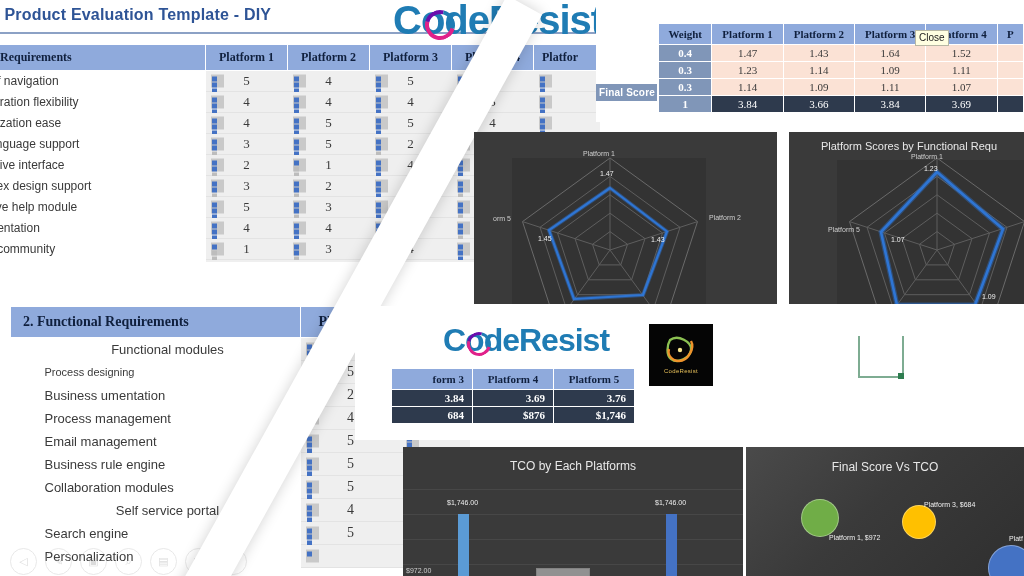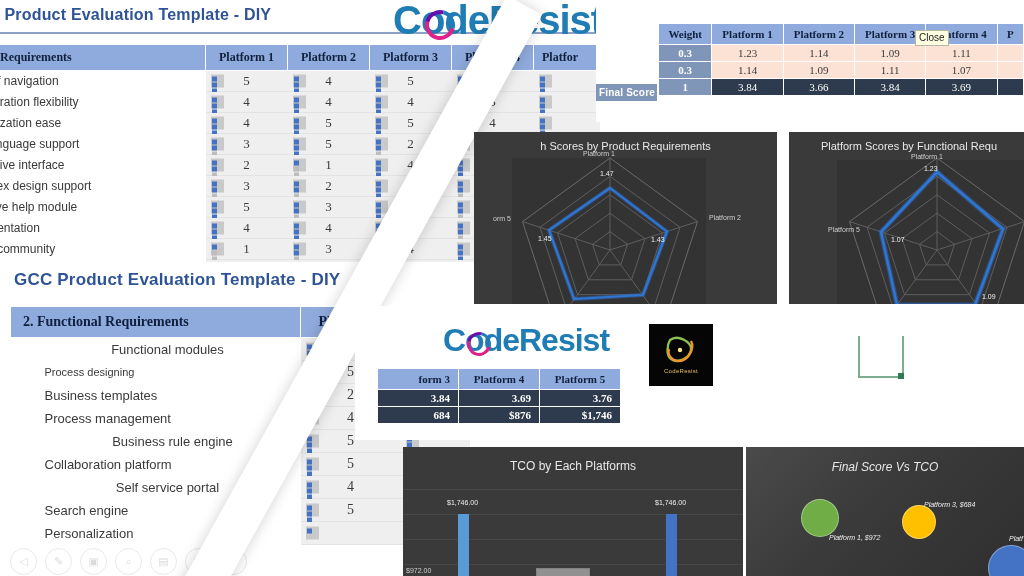--- a/index.html
+++ b/index.html
@@ -421,21 +421,20 @@
   </div>
 
   <div class="cr-logo" style="left:393px;top:-2px;font-size:40px;">
     <span>CodeResist</span>
   </div>
   <div style="position:absolute;left:425px;top:10px;width:22px;height:22px;border-radius:50%;
               border:4px solid #e0218a;border-right-color:#1f7cb4;border-top-color:#6a0dad;
               transform:rotate(-30deg);"></div>
 
   <div class="slide" style="left:0;top:262px;width:470px;height:314px;">
-    <div class="slide-title" style="position:absolute;left:14px;top:8px;font-size:17px;">GCC Product Evaluation Template - DIY</div>
 
     <table class="ev" style="position:absolute;left:10px;top:44px;width:470px;font-size:13px;">
       <colgroup>
           <col style="width:290px">
           <col style="width:100px">
           <col style="width:80px">
         </colgroup>
       <thead>
           <tr>
         <th style="text-align:left;padding:7px 12px;font-size:14px;">2. Functional Requirements</th>
@@ -468,21 +467,21 @@
                 <i class=""></i>
               </span><span class="num">5</span></td>
             <td class="scorecell" style="padding:3px 0;font-size:14px;text-align:left;padding-left:24px;"><span class="sq">
                 <i class=""></i>
                 <i class=""></i>
                 <i class=""></i>
                 <i class="off"></i>
               </span><span class="num"></span></td>
           </tr>
           <tr>
-            <td class="rowlabel" style="padding:3px 10px 3px 34px;font-size:13px;text-align:left;">Business templates</td>
+            <td class="rowlabel" style="padding:3px 10px 3px 34px;font-size:13px;text-align:left;">Business umentation</td>
             <td class="scorecell" style="padding:3px 0;font-size:14px;"><span class="sq">
                 <i class=""></i>
                 <i class=""></i>
                 <i class="off"></i>
                 <i class="off"></i>
               </span><span class="num">2</span></td>
             <td class="scorecell" style="padding:3px 0;font-size:14px;text-align:left;padding-left:24px;"><span class="sq">
                 <i class=""></i>
                 <i class=""></i>
                 <i class=""></i>
@@ -498,36 +497,51 @@
                 <i class="off"></i>
               </span><span class="num">4</span></td>
             <td class="scorecell" style="padding:3px 0;font-size:14px;text-align:left;padding-left:24px;"><span class="sq">
                 <i class=""></i>
                 <i class=""></i>
                 <i class=""></i>
                 <i class="off"></i>
               </span><span class="num"></span></td>
           </tr>
           <tr>
-            <td class="rowlabel" style="padding:3px 0 3px 34px;font-size:13px;text-align:center;">Business rule engine</td>
-            <td class="scorecell" style="padding:3px 0;font-size:14px;"><span class="sq">
-                <i class=""></i>
-                <i class=""></i>
-                <i class=""></i>
-                <i class=""></i>
-              </span><span class="num">5</span></td>
-            <td class="scorecell" style="padding:3px 0;font-size:14px;text-align:left;padding-left:24px;"><span class="sq">
-                <i class=""></i>
-                <i class=""></i>
-                <i class=""></i>
-                <i class="off"></i>
-              </span><span class="num"></span></td>
-          </tr>
-          <tr>
-            <td class="rowlabel" style="padding:3px 10px 3px 34px;font-size:13px;text-align:left;">Collaboration platform</td>
+            <td class="rowlabel" style="padding:3px 10px 3px 34px;font-size:13px;text-align:left;">Email management</td>
+            <td class="scorecell" style="padding:3px 0;font-size:14px;"><span class="sq">
+                <i class=""></i>
+                <i class=""></i>
+                <i class=""></i>
+                <i class=""></i>
+              </span><span class="num">5</span></td>
+            <td class="scorecell" style="padding:3px 0;font-size:14px;text-align:left;padding-left:24px;"><span class="sq">
+                <i class=""></i>
+                <i class=""></i>
+                <i class=""></i>
+                <i class="off"></i>
+              </span><span class="num"></span></td>
+          </tr>
+          <tr>
+            <td class="rowlabel" style="padding:3px 0 3px 34px;font-size:13px;text-align:left;">Business rule engine</td>
+            <td class="scorecell" style="padding:3px 0;font-size:14px;"><span class="sq">
+                <i class=""></i>
+                <i class=""></i>
+                <i class=""></i>
+                <i class=""></i>
+              </span><span class="num">5</span></td>
+            <td class="scorecell" style="padding:3px 0;font-size:14px;text-align:left;padding-left:24px;"><span class="sq">
+                <i class=""></i>
+                <i class=""></i>
+                <i class=""></i>
+                <i class="off"></i>
+              </span><span class="num"></span></td>
+          </tr>
+          <tr>
+            <td class="rowlabel" style="padding:3px 10px 3px 34px;font-size:13px;text-align:left;">Collaboration modules</td>
             <td class="scorecell" style="padding:3px 0;font-size:14px;"><span class="sq">
                 <i class=""></i>
                 <i class=""></i>
                 <i class=""></i>
                 <i class=""></i>
               </span><span class="num">5</span></td>
             <td class="scorecell" style="padding:3px 0;font-size:14px;text-align:left;padding-left:24px;"><span class="sq">
                 <i class=""></i>
                 <i class=""></i>
                 <i class=""></i>
@@ -597,20 +611,28 @@
         <th style="width:52px">Weight</th>
         <th style="width:76px">Platform 1</th>
         <th style="width:76px">Platform 2</th>
         <th style="width:76px">Platform 3</th>
         <th style="width:76px">Platform 4</th>
         <th style="width:24px">P</th>
       </tr>
         </thead>
       <tbody id="wt-body">
           <tr>
+            <td class="wcol">0.4</td>
+            <td class="vcol">1.47</td>
+            <td class="vcol">1.43</td>
+            <td class="vcol">1.64</td>
+            <td class="vcol">1.52</td>
+            <td class="vcol"></td>
+          </tr>
+          <tr>
             <td class="wcol">0.3</td>
             <td class="vcol">1.23</td>
             <td class="vcol">1.14</td>
             <td class="vcol">1.09</td>
             <td class="vcol">1.11</td>
             <td class="vcol"></td>
           </tr>
           <tr>
             <td class="wcol">0.3</td>
             <td class="vcol">1.14</td>
@@ -629,21 +651,20 @@
           </tr>
         </tbody>
     </table>
 
   <div class="slide-title" style="position: absolute; left: -3px; top: 84px; width: 62px; text-align: right; font-size: 10px; color: rgb(255, 255, 255); background: rgb(128, 150, 184); padding: 3px 2px 3px 0px; font-family: &quot;Liberation Sans&quot;, sans-serif;">Final Score</div>
     </div>
 
   <div class="tooltip" style="left:915px;top:30px;">Close</div>
 
   <div class="chart" style="left:474px;top:132px;width:303px;height:172px;">
-    <div class="ctitle" style="top:8px;font-size:11px;">h Scores by Product Requirements</div>
     <div class="plotbg" style="left:38px;top:26px;width:194px;height:146px;"></div>
     <svg width="303" height="172" style="position:absolute;left:0;top:0;">
       <g transform="translate(136,118)">
         <polygon points="0,-92 87.5,-28.4 54.1,74.5 -54.1,74.5 -87.5,-28.4" fill="none" stroke="#6a6a6a" stroke-width="1"></polygon>
         <polygon points="0,-73.6 70,-22.7 43.3,59.6 -43.3,59.6 -70,-22.7" fill="none" stroke="#5e5e5e" stroke-width="1"></polygon>
         <polygon points="0,-55.2 52.5,-17.0 32.5,44.7 -32.5,44.7 -52.5,-17.0" fill="none" stroke="#5e5e5e" stroke-width="1"></polygon>
         <polygon points="0,-36.8 35,-11.4 21.6,29.8 -21.6,29.8 -35,-11.4" fill="none" stroke="#5e5e5e" stroke-width="1"></polygon>
         <polygon points="0,-18.4 17.5,-5.7 10.8,14.9 -10.8,14.9 -17.5,-5.7" fill="none" stroke="#5e5e5e" stroke-width="1"></polygon>
         <line x1="0" y1="0" x2="0" y2="-92" stroke="#5e5e5e"></line>
         <line x1="0" y1="0" x2="87.5" y2="-28.4" stroke="#5e5e5e"></line>
@@ -689,21 +710,21 @@
   </div>
 
   <div style="position:absolute;left:355px;top:306px;width:669px;height:134px;background:#fff;overflow:hidden;">
     <div class="cr-logo" style="left:88px;top:16px;font-size:32px;">
       <span>CodeResist</span>
     </div>
     <div style="position:absolute;left:112px;top:26px;width:18px;height:18px;border-radius:50%;
                 border:3.5px solid #e0218a;border-right-color:#1f7cb4;border-top-color:#6a0dad;
                 transform:rotate(-30deg);"></div>
 
-    <table class="wt" style="position:absolute;left:22px;top:62px;font-size:11px;">
+    <table class="wt" style="position:absolute;left:36px;top:62px;font-size:11px;">
       <thead>
           <tr>
         <th style="width:64px;text-align:right;">form 3</th>
         <th style="width:64px;">Platform 4</th>
         <th style="width:64px;">Platform 5</th>
       </tr>
         </thead>
       <tbody>
         <tr>
           <td class="vcol" style="background:#2e3a4d;color:#fff;text-align:right;font-weight:bold;">3.84</td>
@@ -740,21 +761,21 @@
     <div class="bar" style="left:55px;bottom:0;width:11px;height:62px;background:#5b9bd5;"></div>
     <div class="bar" style="left:263px;bottom:0;width:11px;height:62px;background:#4472c4;"></div>
     <div class="dlabel" style="left:44px;top:52px;">$1,746.00</div>
     <div class="dlabel" style="left:252px;top:52px;">$1,746.00</div>
     <div class="axlabel" style="left:3px;top:120px;">$972.00</div>
     <div style="position:absolute;left:133px;top:121px;width:52px;height:14px;background:#d9d9d9;
                 opacity:.55;border:1px solid #bdbdbd;"></div>
   </div>
 
   <div class="chart" style="left:746px;top:447px;width:278px;height:129px;
-              background:linear-gradient(135deg,#4a4a4a 0%,#3a3a3a 45%,#2f2f2f 100%);font-style:italic;">
+              background:linear-gradient(135deg,#4a4a4a 0%,#3a3a3a 45%,#2f2f2f 100%);">
     <div class="ctitle" style="top:13px;font-size:12px;">Final Score Vs TCO</div>
     <div class="bubble" style="left:55px;top:52px;width:36px;height:36px;background:#70ad47;"></div>
     <div class="bubble" style="left:156px;top:58px;width:32px;height:32px;background:#ffc000;"></div>
     <div class="bubble" style="left:242px;top:98px;width:44px;height:44px;background:#4472c4;"></div>
     <div class="dlabel" style="left:83px;top:87px;">Platform 1,  $972</div>
     <div class="dlabel" style="left:178px;top:54px;">Platform 3,  $684</div>
     <div class="dlabel" style="left:263px;top:88px;">Platf</div>
   </div>
 
 </div>

